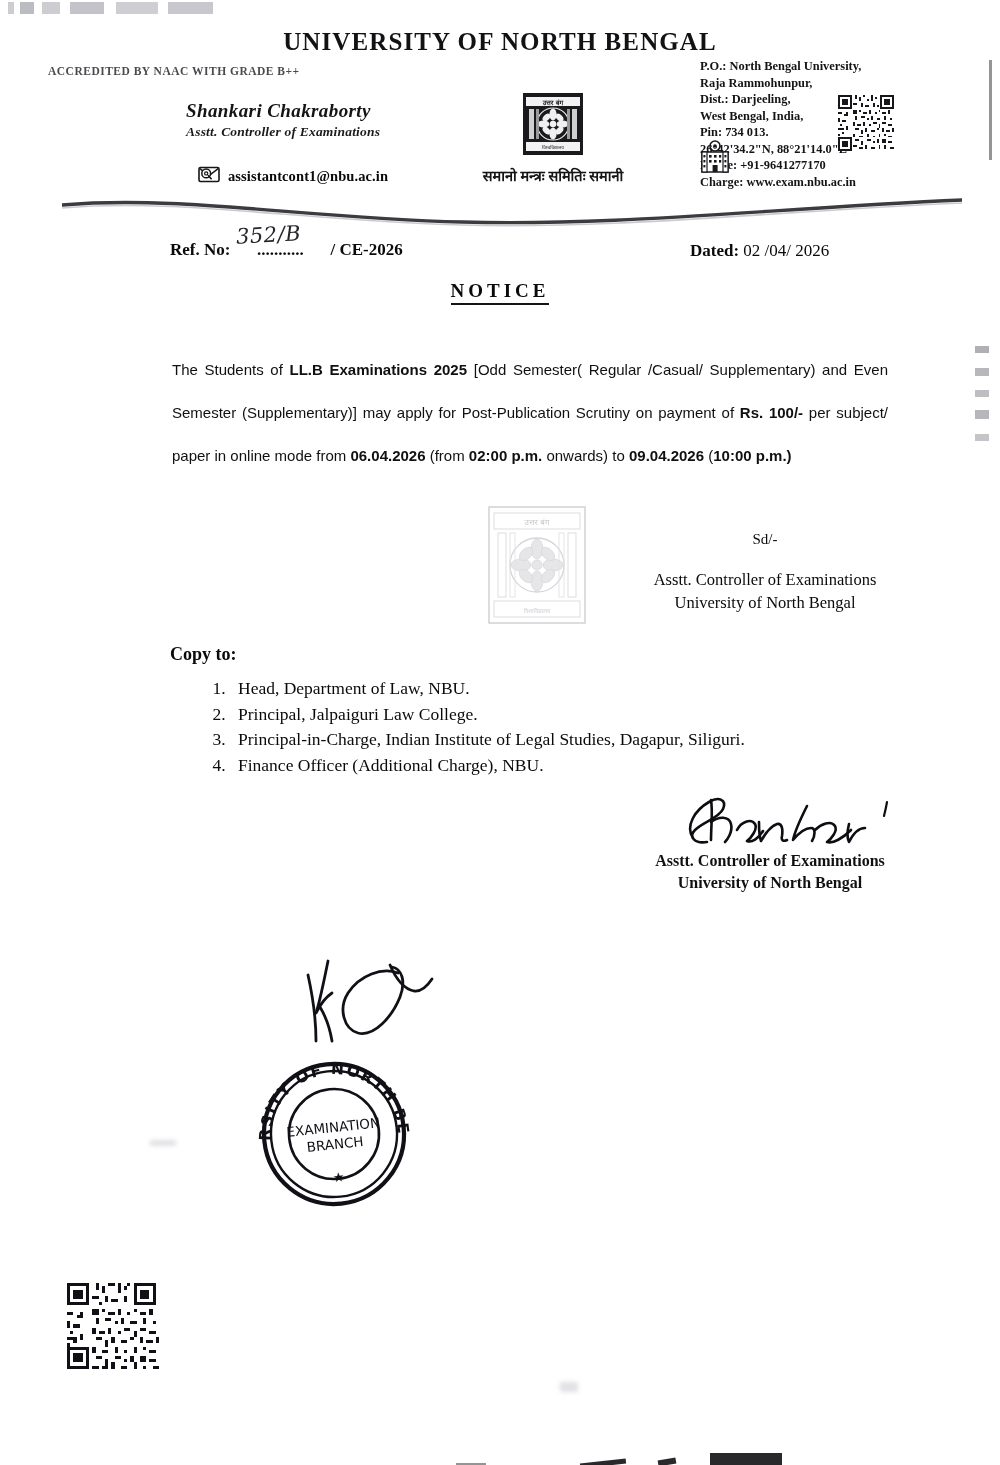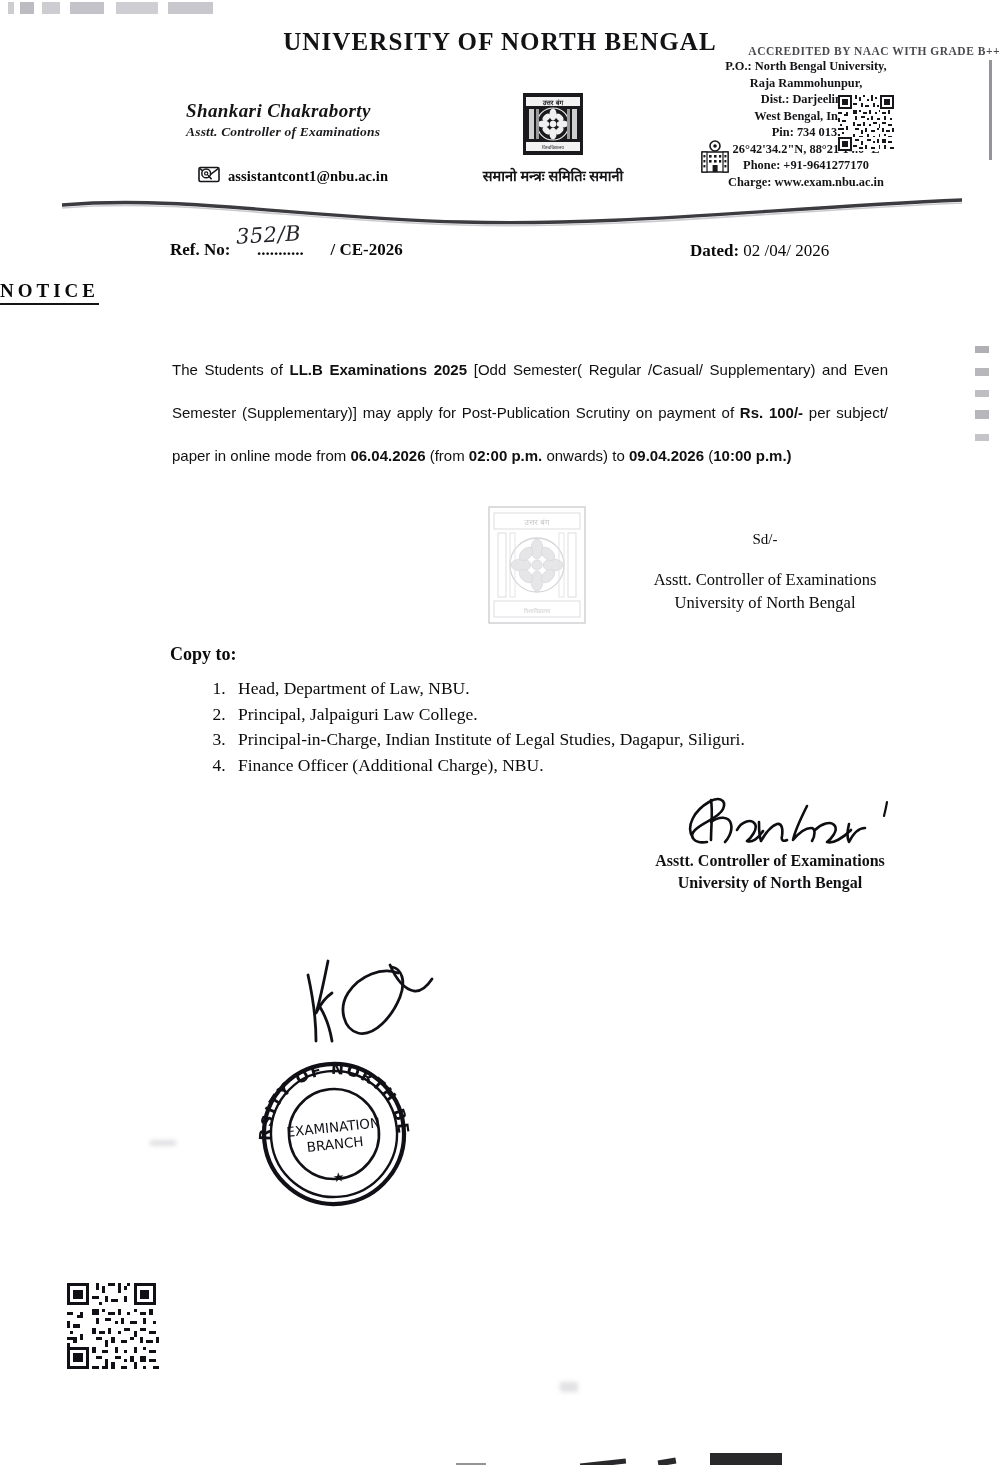--- a/index.html
+++ b/index.html
@@ -71,22 +71,22 @@
     left: 0; right: 0; top: 28px;
     text-align: center;
     font-family: "Liberation Serif", serif;
     font-weight: bold;
     font-size: 25px;
     letter-spacing: 1.1px;
     color: #121214;
   }
   .accreditation {
     position: absolute;
-    left: 0; right: 0; top: 45px;
-    text-align: right;
+    left: 0; right: 0; top: 65px;
+    text-align: left;
     font-family: "Liberation Serif", serif;
     font-weight: bold;
     font-size: 11.5px;
     letter-spacing: .5px;
     color: #2b2b30;
     opacity: .85;
     margin-left: 48px;
   }
 
   .officer-block {
@@ -136,21 +136,21 @@
     font-family: "Liberation Serif", serif;
     font-weight: bold;
     font-size: 14.5px;
     color: #151518;
   }
 
   .address-block {
     position: absolute;
     left: 700px; top: 58px;
     width: 212px;
-    text-align: center;
+    text-align: left;
     font-family: "Liberation Serif", serif;
     font-weight: bold;
     font-size: 12.4px;
     line-height: 16.5px;
     color: #141417;
   }
   .address-block .ln { display: block; white-space: nowrap; }
   .addr-qr {
     position: absolute;
     left: 838px; top: 95px;
@@ -200,20 +200,21 @@
     position: absolute;
     left: 690px; top: 241px;
     font-family: "Liberation Serif", serif;
     font-size: 17px;
   }
   .dated-line b { font-weight: bold; }
 
   .notice-title {
     position: absolute;
     left: 0; right: 0; top: 280px;
+    text-align: center;
     font-family: "Liberation Serif", serif;
     font-weight: bold;
     font-size: 19px;
     letter-spacing: 4px;
   }
   .notice-title span {
     border-bottom: 2px solid #141416;
     padding-bottom: 2px;
   }
 

